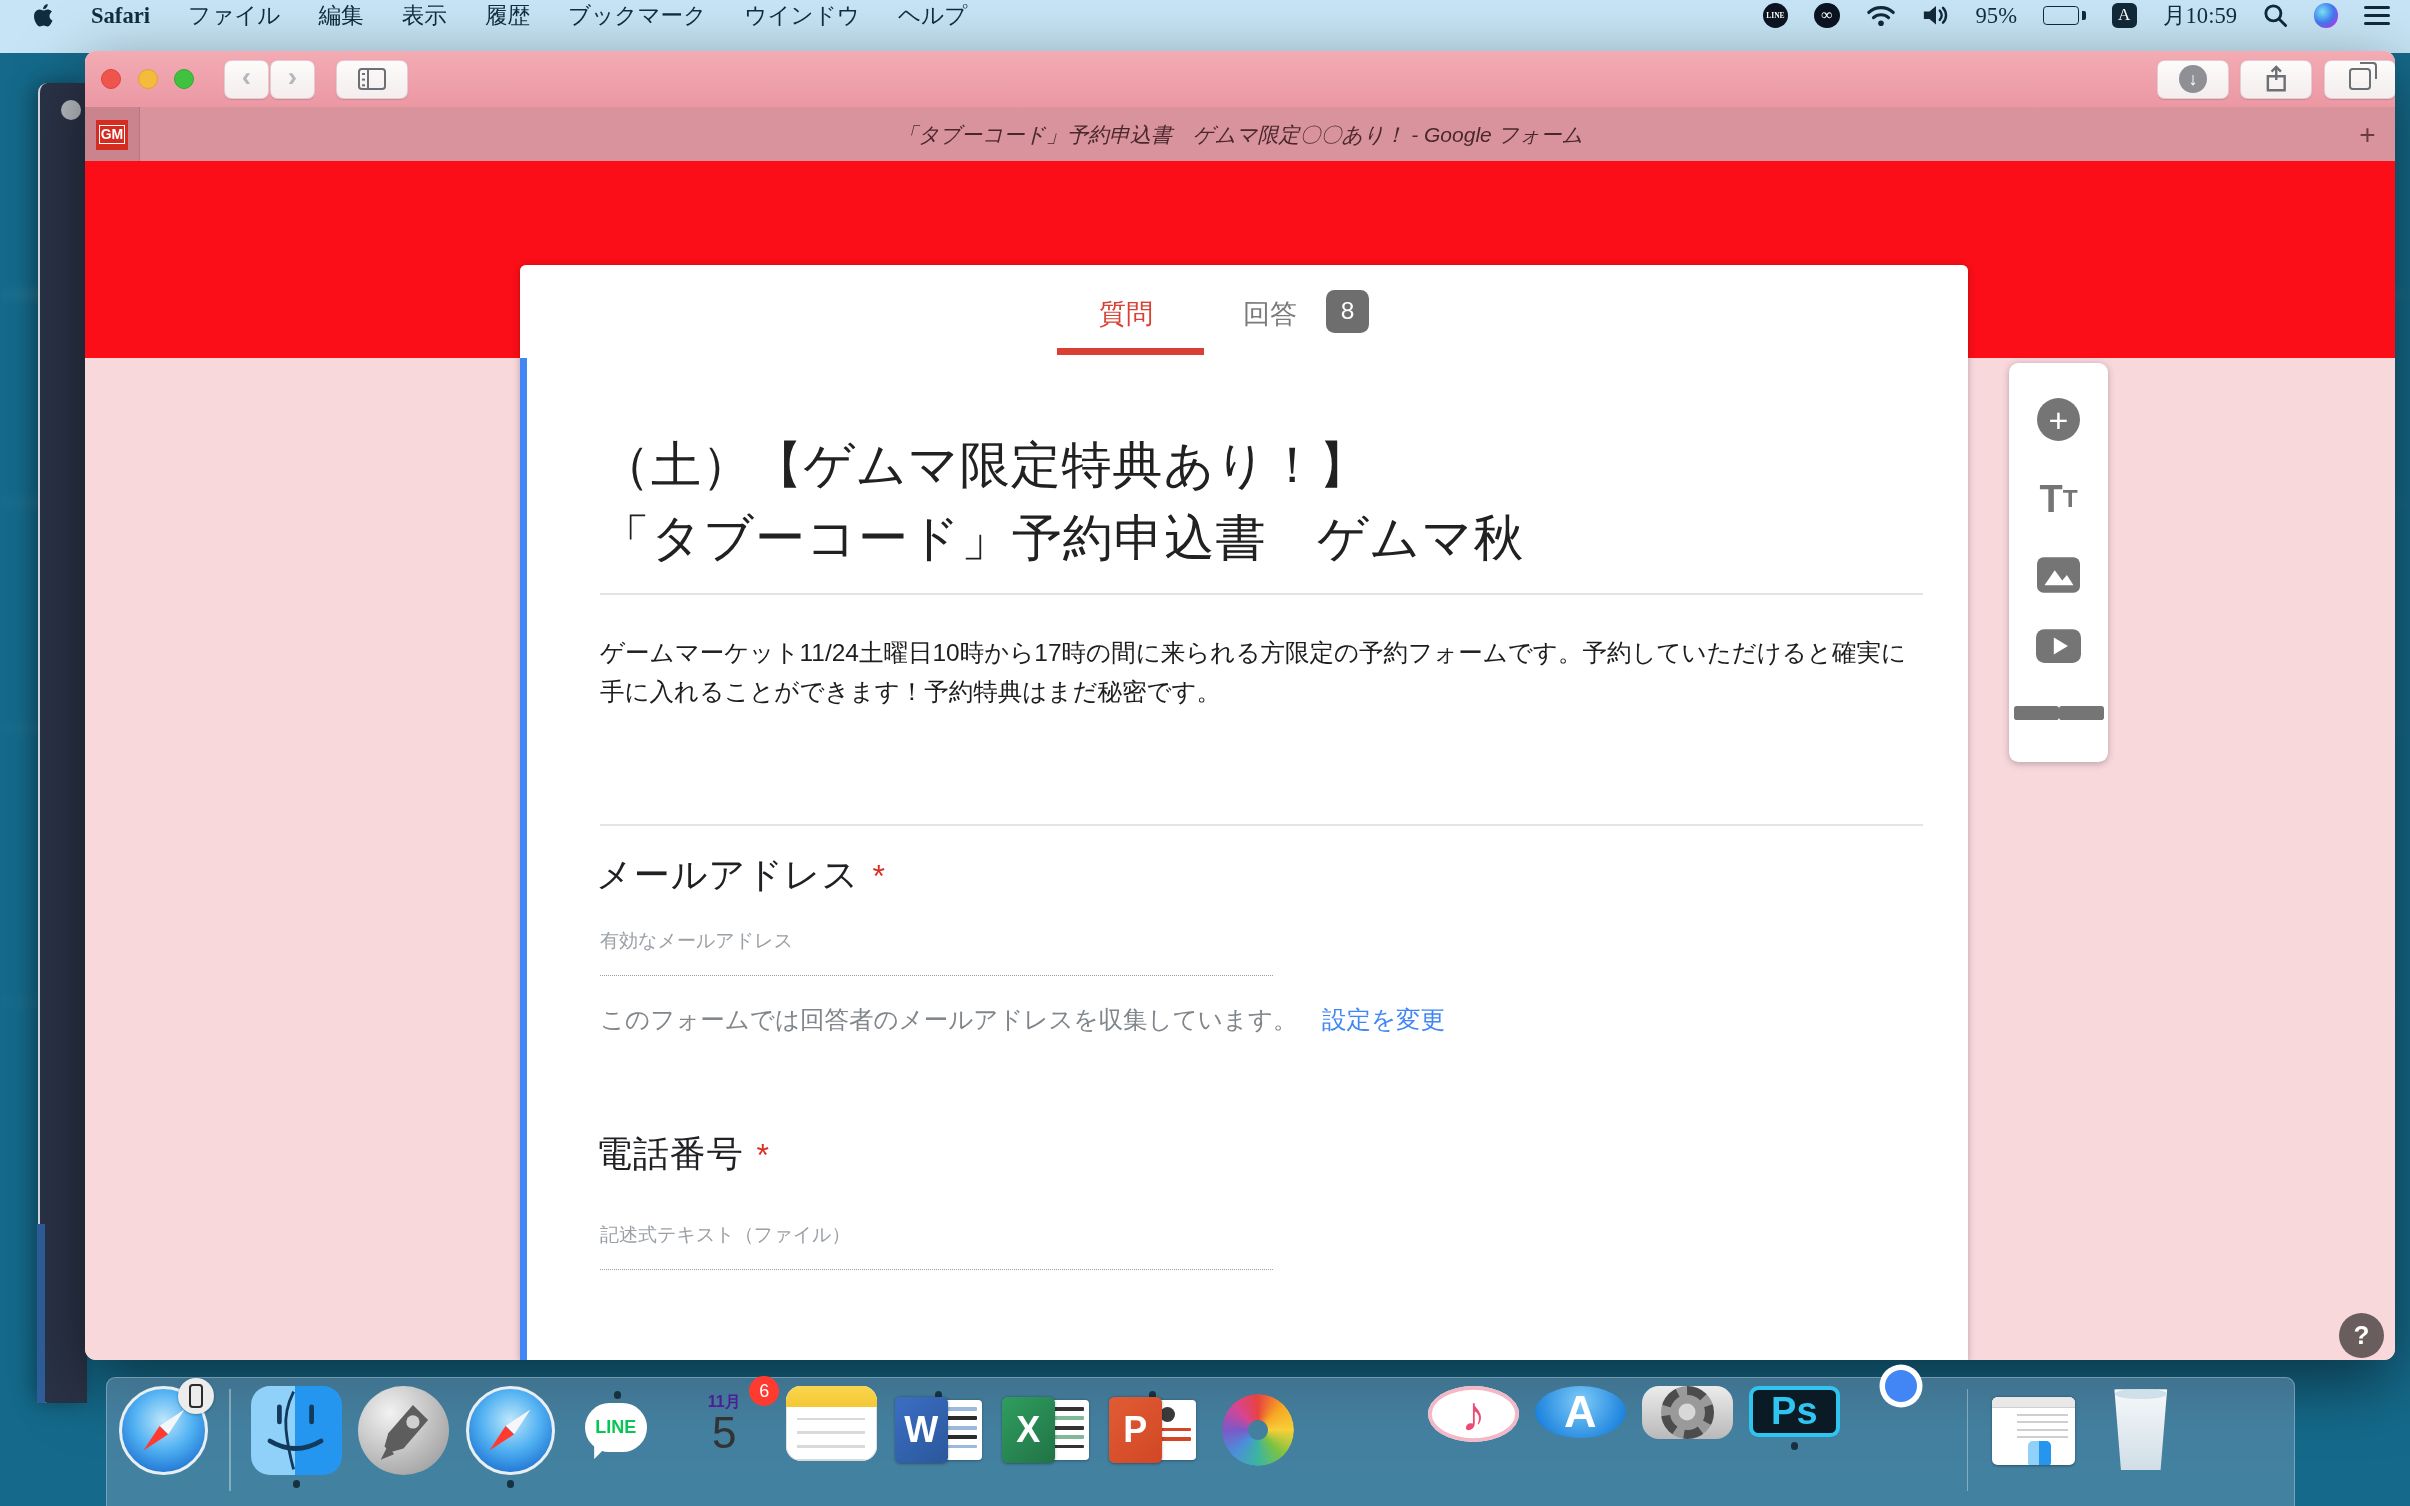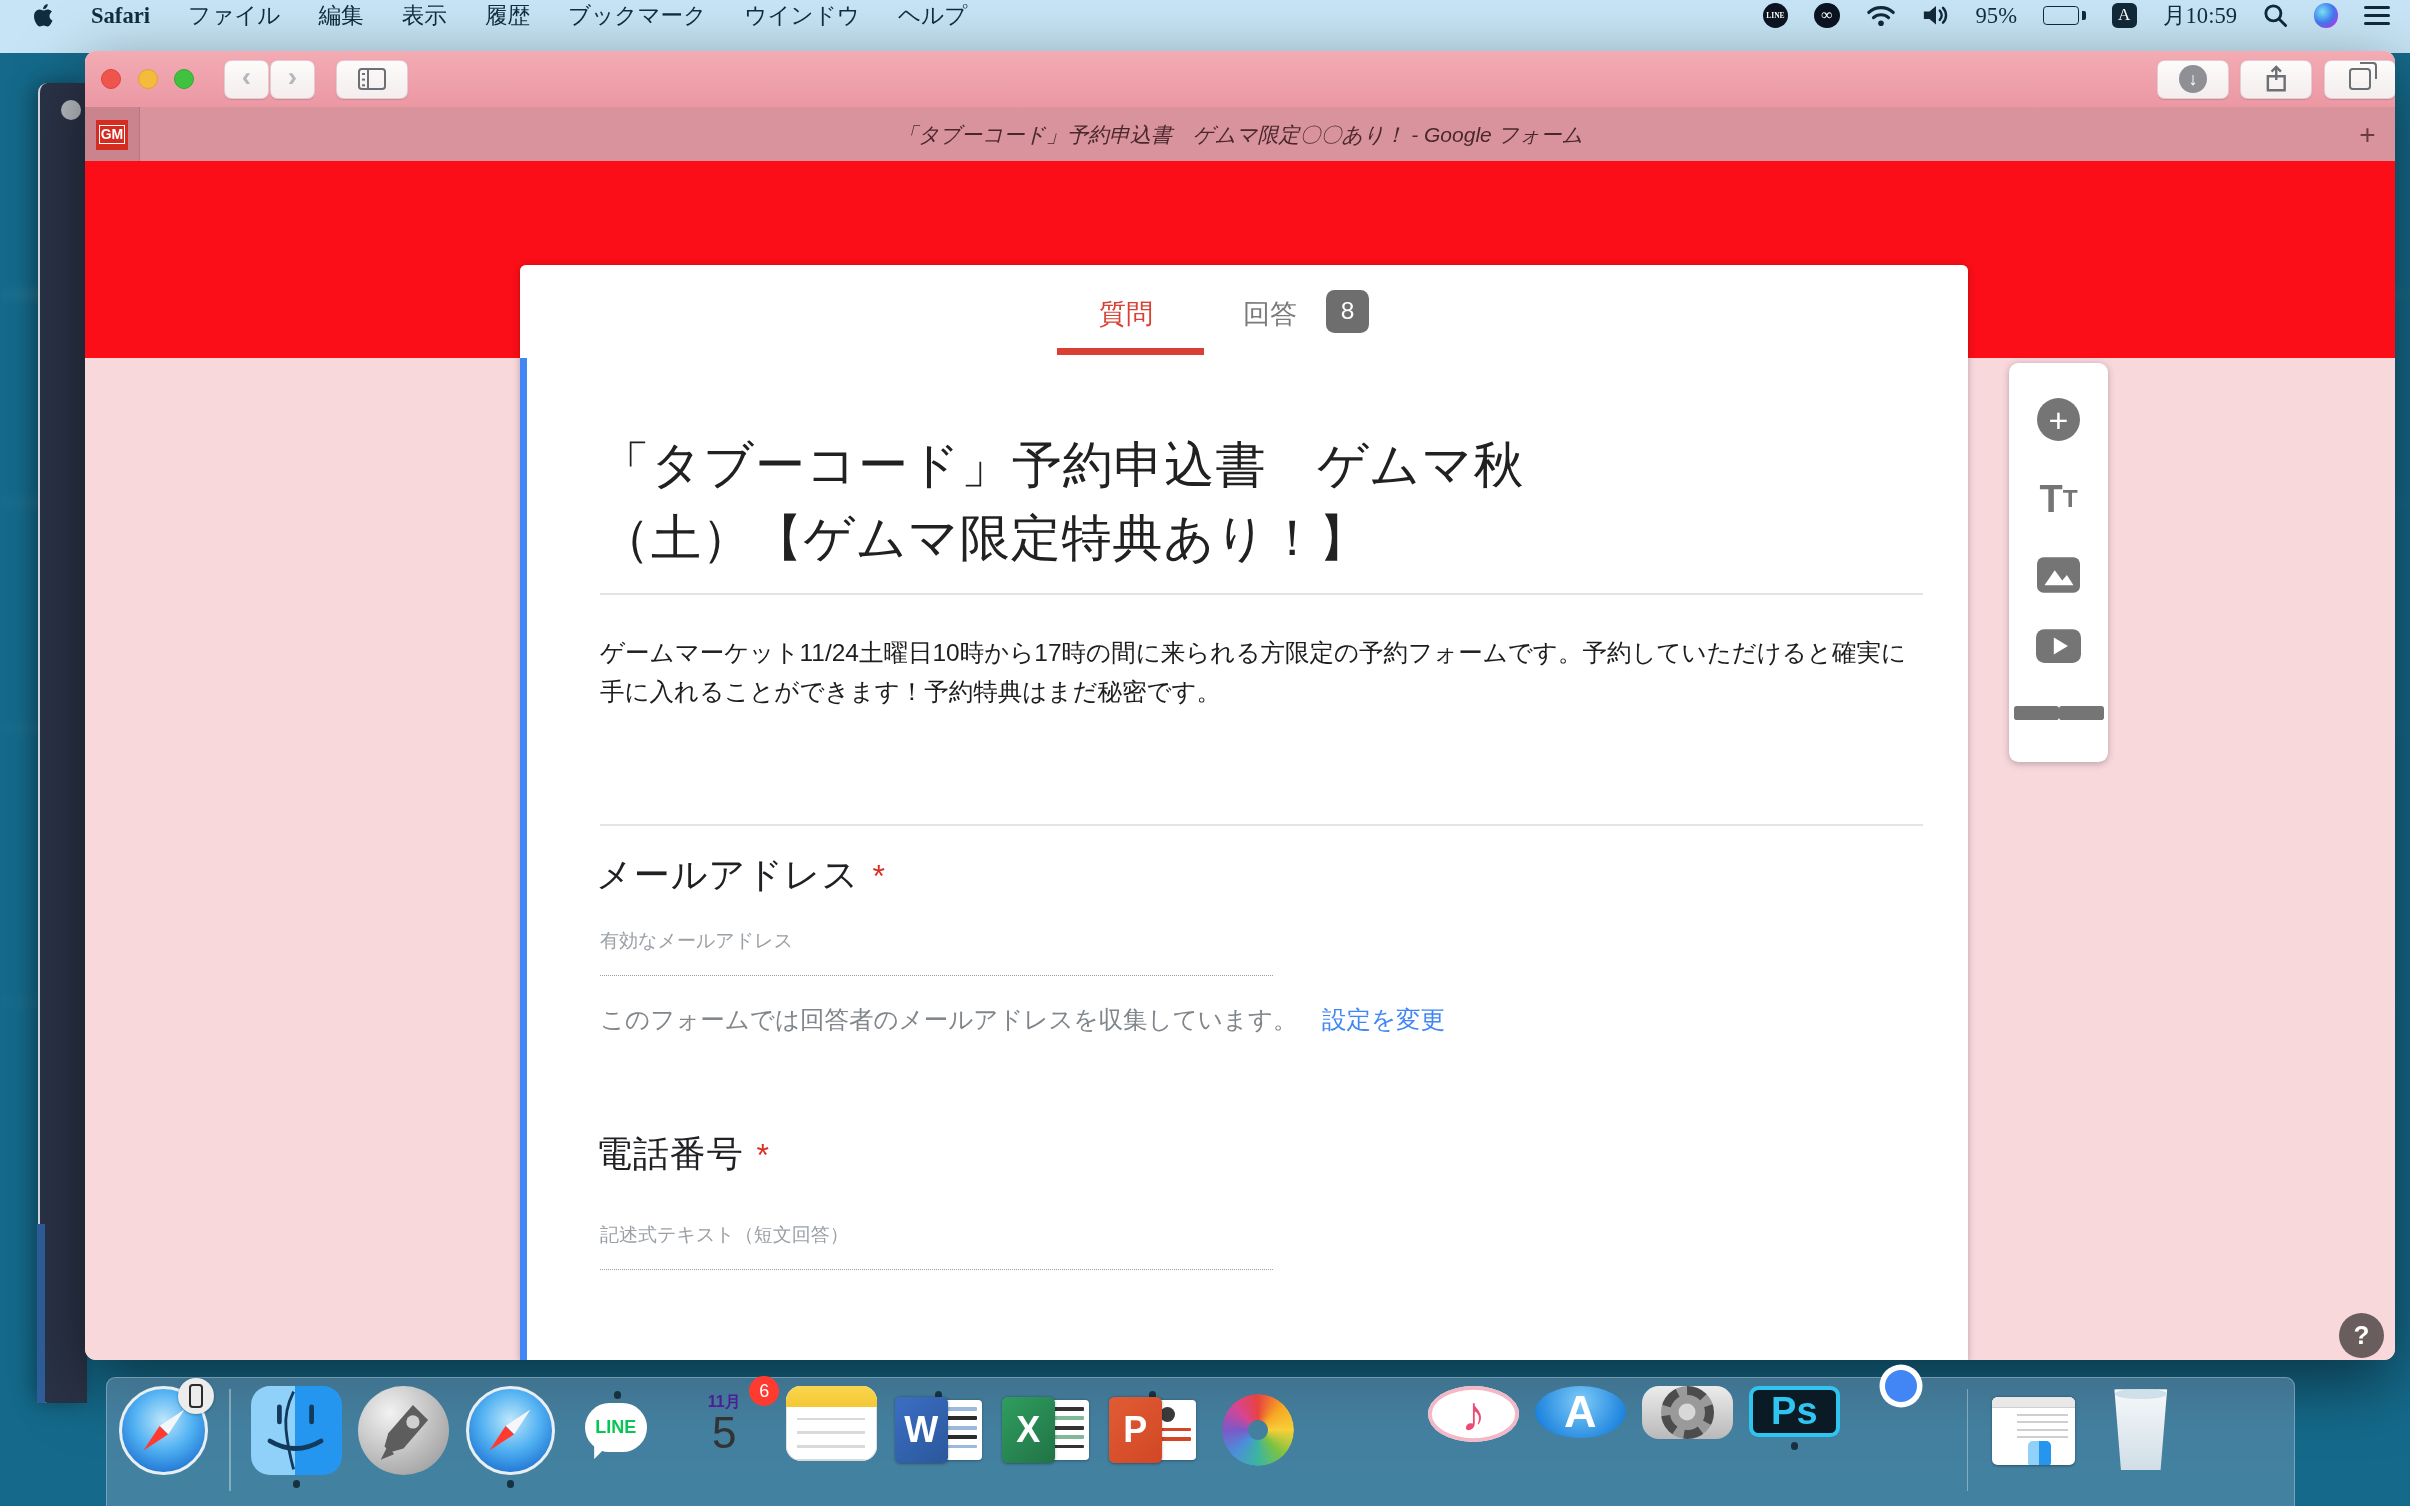--- a/index.html
+++ b/index.html
@@ -339,40 +339,40 @@
     <div id="card">
       <div id="cardtabs">
         <span class="ftab-q">質問</span>
         <span class="ftab-underline"></span>
         <span class="ftab-r">回答</span>
         <span class="ftab-badge">8</span>
       </div>
       <div id="blueline"></div>
 
       <div class="formtitle">
+        <div>（土）【ゲムマ限定特典あり！】</div>
         <div>「タブーコード」予約申込書　ゲムマ秋</div>
-        <div>（土）【ゲムマ限定特典あり！】</div>
       </div>
       <div class="divider" style="top:328px;"></div>
 
       <div class="desc" style="top:369px;">ゲームマーケット11/24土曜日10時から17時の間に来られる方限定の予約フォームです。予約していただけると確実に手に入れることができます！予約特典はまだ秘密です。</div>
       <div class="divider" style="top:559px;"></div>
 
       <div class="qlabel" style="top:586px;">
         <span>メールアドレス</span><span class="req">*</span>
       </div>
       <div class="placeholder" style="top:663px;">有効なメールアドレス</div>
       <div class="notice" style="top:738px;">
         <span>このフォームでは回答者のメールアドレスを収集しています。</span><a href="#">設定を変更</a>
       </div>
 
       <div class="qlabel" style="top:865px;">
         <span>電話番号</span><span class="req">*</span>
       </div>
-      <div class="placeholder" style="top:957px;">記述式テキスト（短文回答）</div>
+      <div class="placeholder" style="top:957px;">記述式テキスト（ファイル）</div>
     </div>
 
     <div id="fab">
       <span class="plus-circle">+</span>
       <span class="fab-ic tt">
           <span class="big">T</span>
           <span class="small">T</span>
         </span>
       <span class="fab-ic">
         <svg width="43" height="36" viewBox="0 0 46 38">

